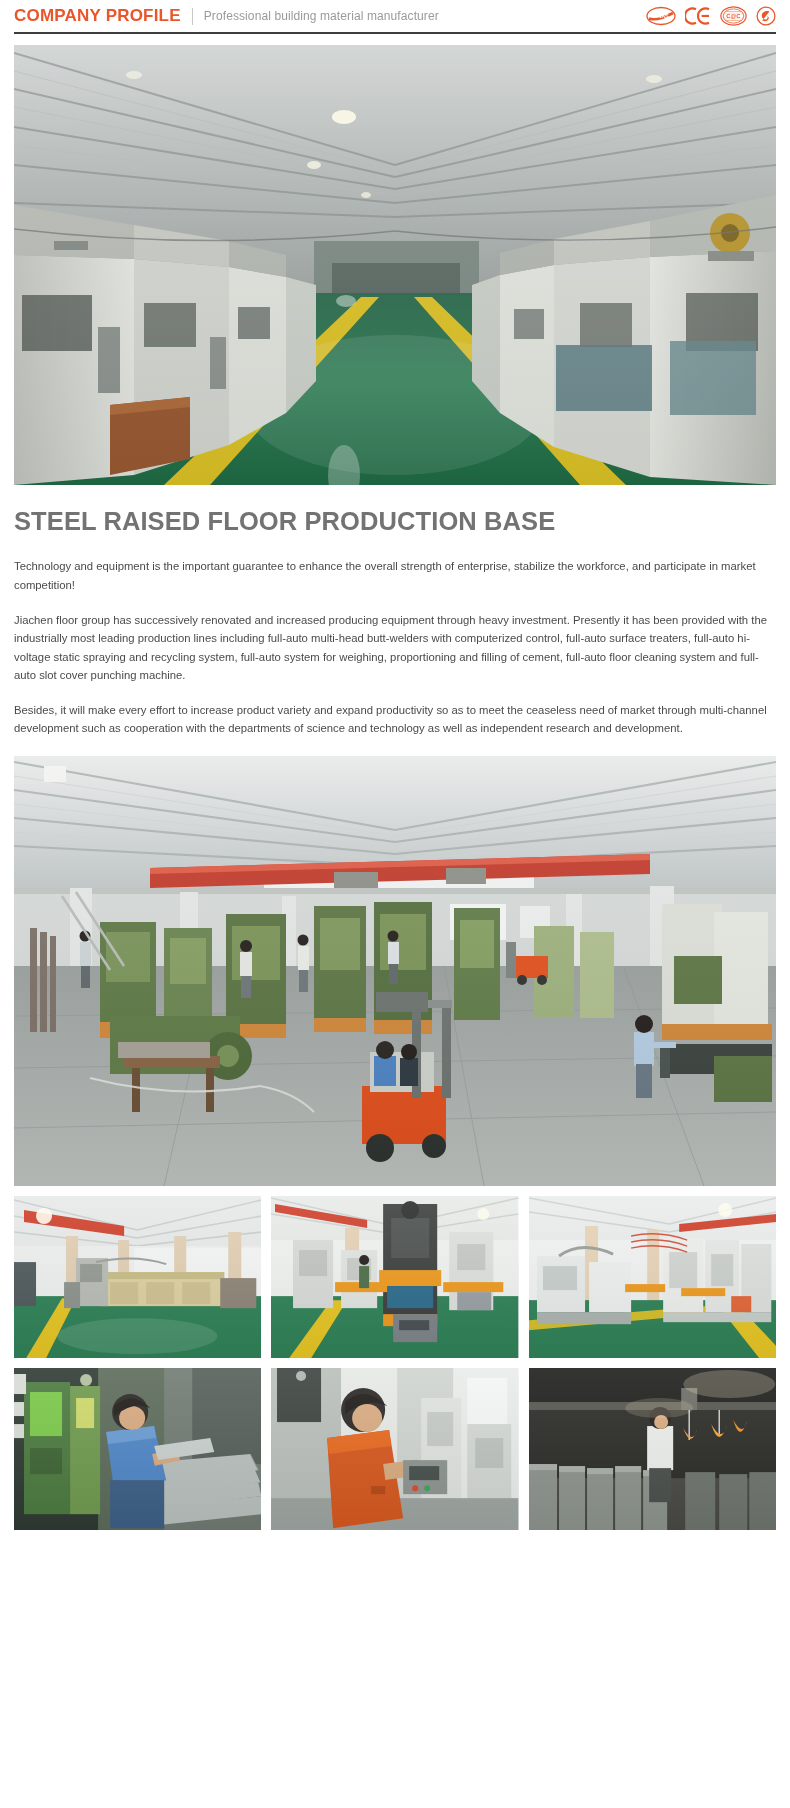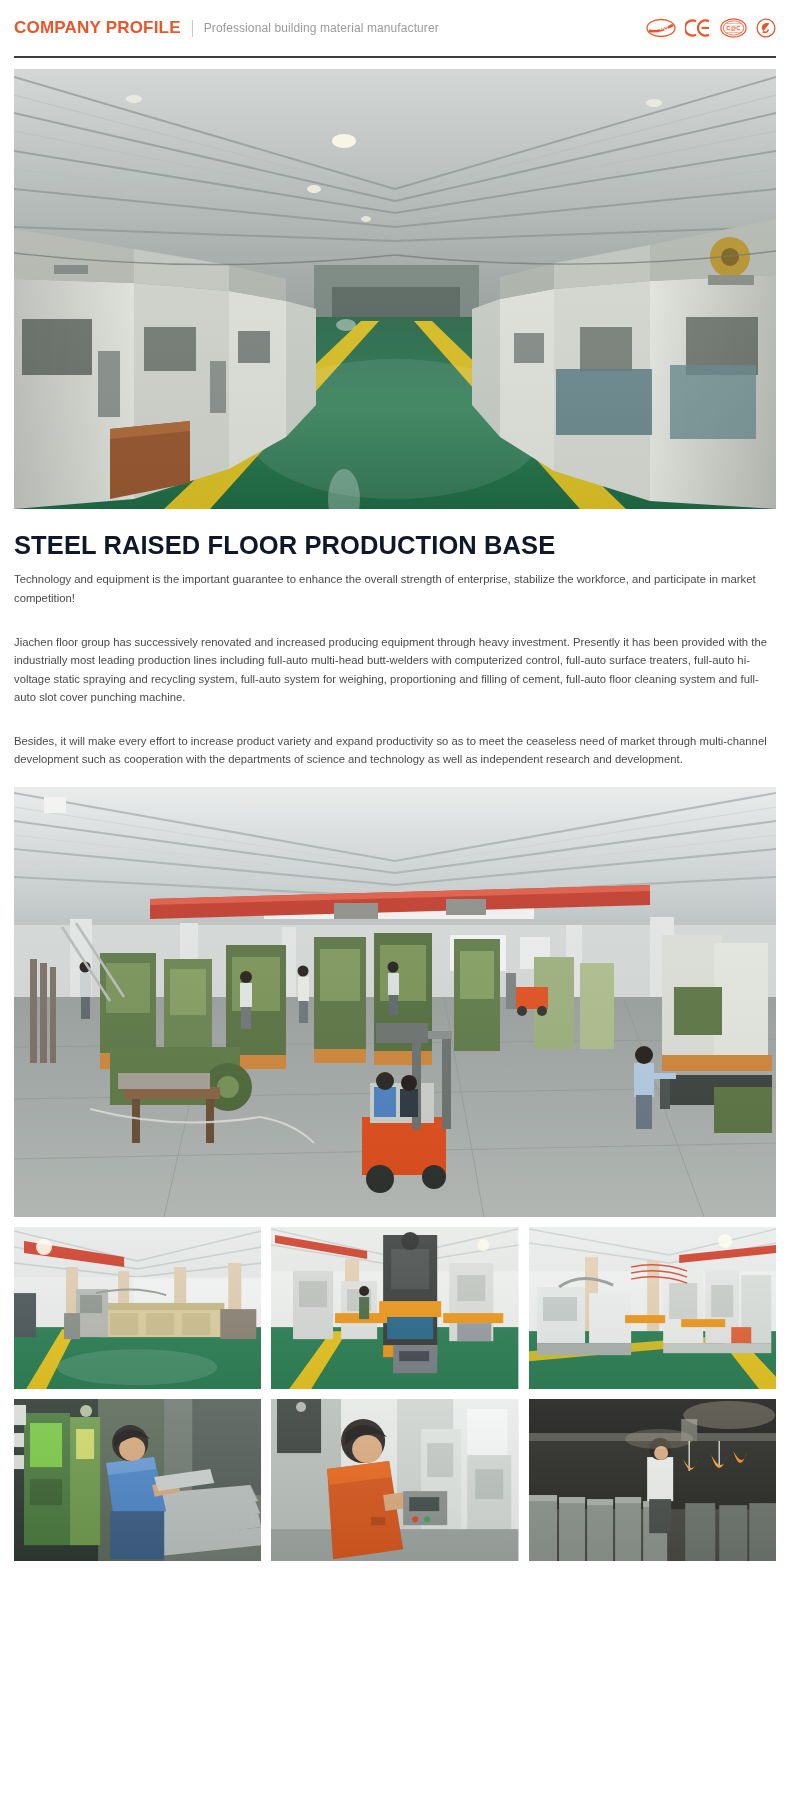--- a/index.html
+++ b/index.html
@@ -6,21 +6,21 @@
   html, body {
     width: 790px;
     background: #ffffff;
     font-family: "Liberation Sans", sans-serif;
   }
   body { width: 790px; height: 1808px; overflow: hidden; position: relative; }
 
   
   .header {
     position: relative;
-    height: 56px;
+    height: 32px;
     padding: 0 14px;
     display: flex;
     align-items: center;
   }
   .brand-title {
     font-size: 17px;
     font-weight: bold;
     color: #e8562a;
     letter-spacing: 0.2px;
     font-family: "Liberation Sans", sans-serif;
@@ -64,38 +64,38 @@
     grid-template-columns: repeat(3, 1fr);
     gap: 10px;
   }
   .thumb { height: 162px; position: relative; overflow: hidden; }
 
   
   .content { padding: 22px 14px 0 14px; }
   .page-title {
     font-size: 25.5px;
     font-weight: bold;
-    color: #0f172a;
+    color: #737373;
     letter-spacing: 0.1px;
     line-height: 1.15;
   }
   .page-subtitle {
     font-size: 16.5px;
     color: #e8562a;
     margin-top: 8px;
     letter-spacing: 0.2px;
   }
   .para {
     font-size: 11.3px;
     color: #4a4a4a;
     line-height: 1.62;
-    margin-top: 26px;
+    margin-top: 17px;
     text-align: left;
   }
-  .para:first-of-type { margin-top: 10px; }
+  .para:first-of-type { margin-top: 21px; }
 
   
   .ph { position: absolute; inset: 0; }
   .sheen {
     position: absolute; inset: 0;
     background: linear-gradient(180deg, rgba(255,255,255,.10), rgba(0,0,0,.07));
     pointer-events: none;
   }
 </style>
 </head>

